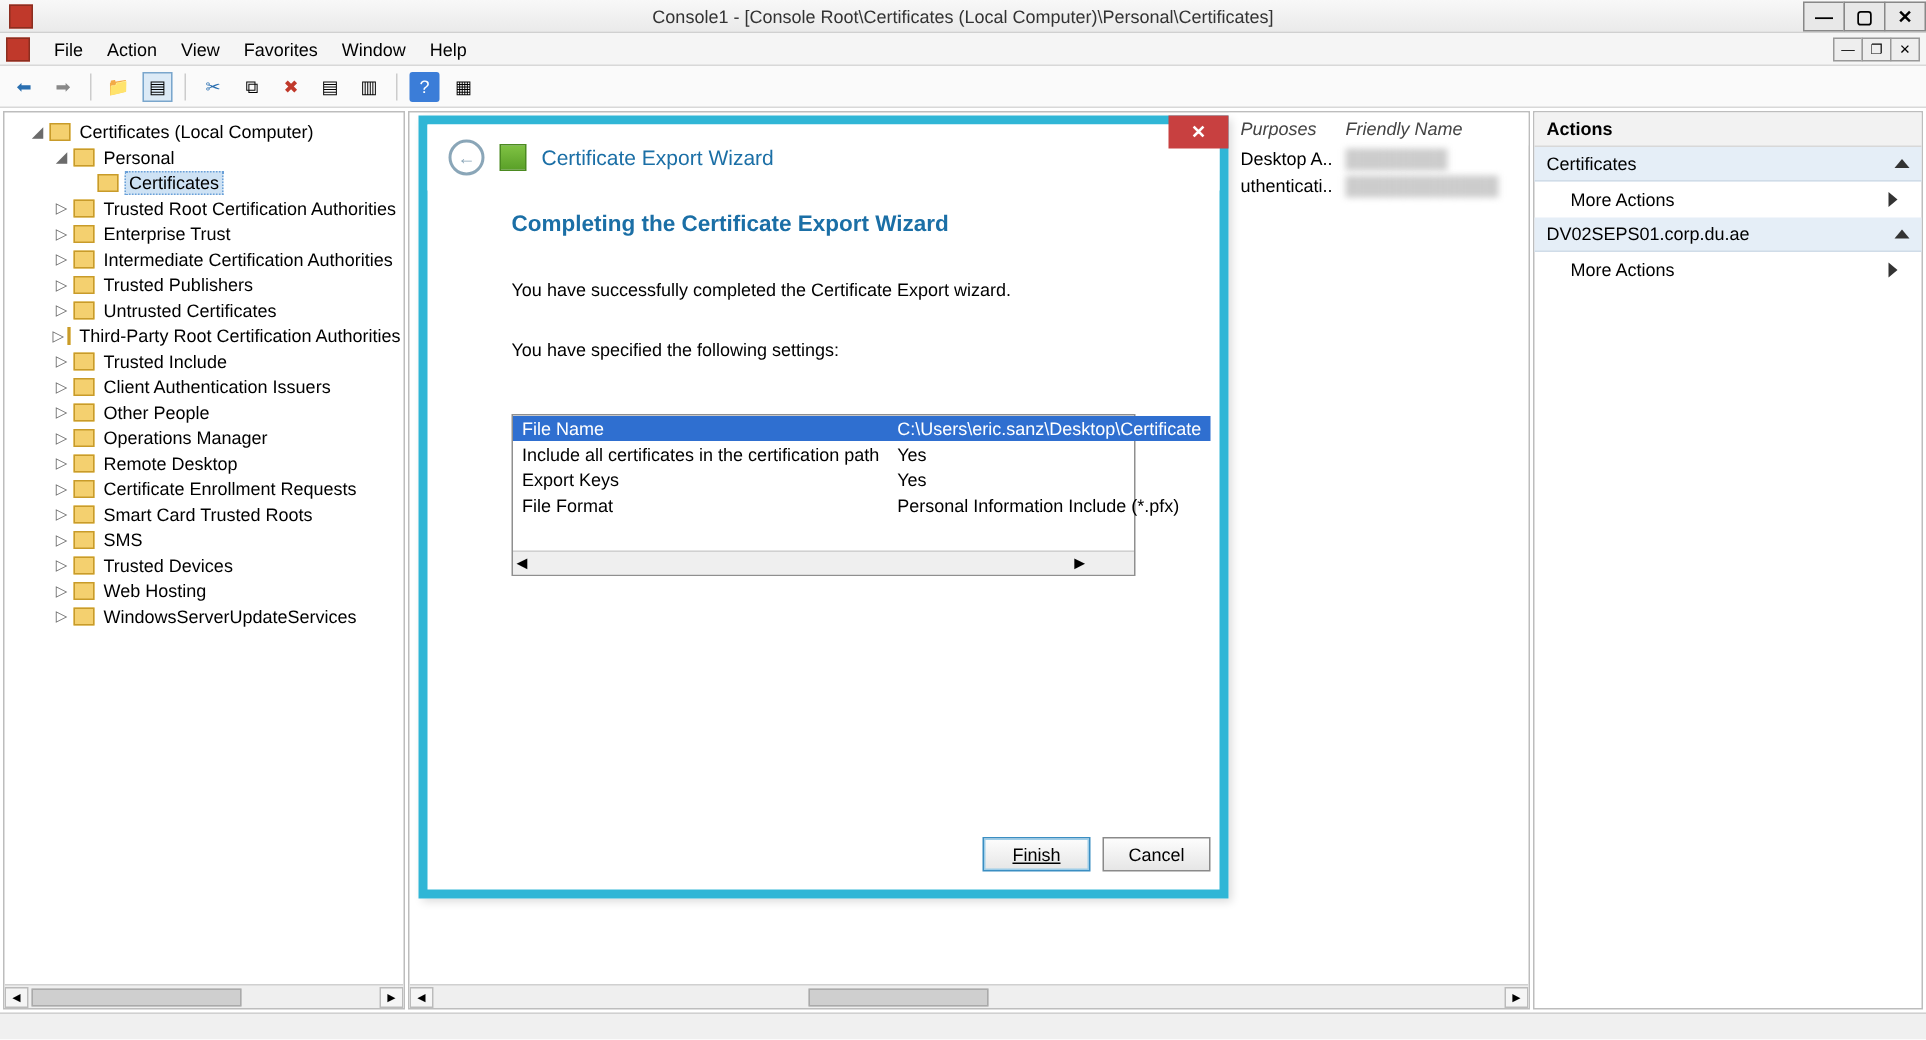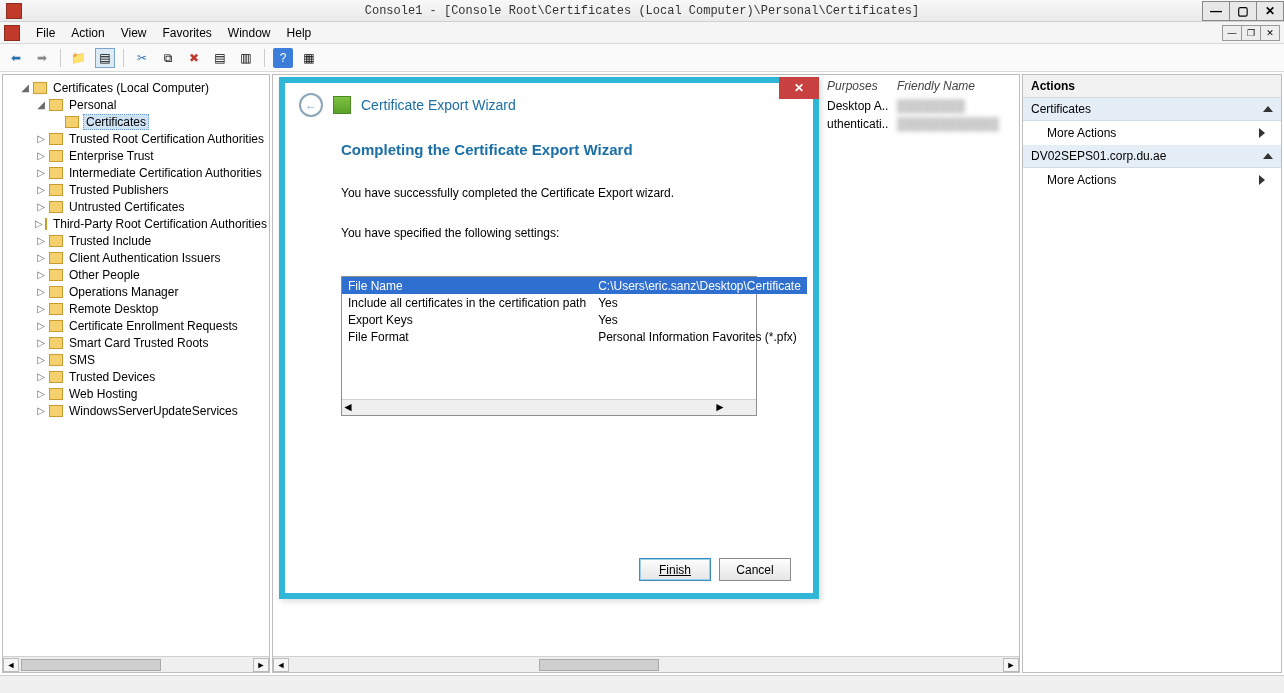--- a/index.html
+++ b/index.html
@@ -1,21 +1,21 @@
 <!DOCTYPE html>
 <html><head>
 <meta charset="utf-8">
 <style>
 * { box-sizing: border-box; font-family: "Segoe UI", Tahoma, sans-serif; font-size: 12px; }
 body { margin: 0; background: #fff; width: 1284px; height: 693px; overflow: hidden; position: relative; }
 
 
 .titlebar { height: 22px; background: linear-gradient(#f8f8f8,#eaeaea); border-bottom: 1px solid #d0d0d0; display: flex; align-items: center; position: relative; }
 .app-icon { width: 16px; height: 16px; margin-left: 6px; background: #c0392b; border: 1px solid #8b2e20; }
-.title-text { position: absolute; left: 0; right: 0; text-align: center; color: #333; font-family: Liberation Mono, monospace; }
+.title-text { position: absolute; left: 0; right: 0; text-align: center; color: #333; }
 .win-controls { margin-left: auto; display: flex; }
 .win-btn { width: 28px; height: 20px; border: 1px solid #888; background: #e8e8e8; display: flex; align-items: center; justify-content: center; margin-left: -1px; font-weight: bold; cursor: pointer; }
 
 
 .menubar { height: 22px; background: #f5f5f5; border-bottom: 1px solid #d8d8d8; display: flex; align-items: center; padding: 0 4px; position: relative; }
 .menubar .app-icon2 { width: 16px; height: 16px; background: #c0392b; border: 1px solid #8b2e20; margin-right: 8px; }
 .menu-item { padding: 3px 8px; cursor: pointer; }
 .mdi-controls { margin-left: auto; display: flex; }
 .mdi-btn { width: 20px; height: 16px; border: 1px solid #999; background: #eee; display: flex; align-items: center; justify-content: center; margin-left: -1px; font-size: 9px; cursor: pointer; }
 
@@ -52,27 +52,27 @@
 .wizard { position:absolute; left:6px; top:2px; width:540px; height:522px; border:6px solid #30b6d6; background:#fff; box-shadow: 2px 2px 6px rgba(0,0,0,0.15); }
 .wizard-close { position:absolute; top:-6px; right:-6px; width:40px; height:22px; background:#c84040; color:#fff; display:flex; align-items:center; justify-content:center; cursor:pointer; font-weight:bold; }
 .wizard-head { height:44px; display:flex; align-items:center; padding:0 14px; gap:10px; background:#fff; }
 .back-circle { width:24px; height:24px; border:2px solid #8aa6b8; border-radius:50%; display:flex; align-items:center; justify-content:center; color:#8aa6b8; cursor:pointer; }
 .wiz-icon { width:18px; height:18px; background:linear-gradient(#7fc243,#5aa028); border:1px solid #4b8a20; }
 .wiz-title { color:#1b6fa6; font-size:14px; }
 .wizard-body { padding: 14px 56px 0 56px; }
 .wiz-h1 { font-size:15px; color:#1b6fa6; font-weight:600; margin: 0 0 28px 0; }
 .wiz-text { margin: 0 0 26px 0; }
 .wiz-sub { margin: 0 0 4px 0; }
-.settings-box { border:1px solid #8f8f8f; height:140px; position:relative;margin-top:36px; }
+.settings-box { border:1px solid #8f8f8f; height:108px; position:relative;margin-top:36px; }
 .settings-table { width:100%; border-collapse:collapse; }
 .settings-table td { padding:1px 6px; height:17px; white-space:nowrap; overflow:hidden; }
 .settings-table tr.sel td { background:#2f6fd0; color:#fff; }
 .settings-table td:first-child { width:228px; }
 .settings-hscroll { position:absolute; bottom:0; left:0; right:0; height:16px; background:#efefef; border-top:1px solid #d0d0d0; display:flex; }
-.wizard-buttons { position:absolute; bottom:12px; right:22px; display:flex; gap:8px; }
+.wizard-buttons { position:absolute; bottom:12px; right:6px; display:flex; gap:8px; }
 .btn { min-width:72px; height:23px; border:1px solid #8a8a8a; background:linear-gradient(#fdfdfd,#e6e6e6); cursor:pointer; display:flex; align-items:center; justify-content:center; }
 .btn.primary { border:1px solid #3a8ec2; box-shadow: inset 0 0 0 1px #9ecde8; }
 
 
 .actions-panel { width:260px; border:1px solid #bdbdbd; margin:2px 2px 2px 0; background:#fff; }
 .actions-head { background:#f2f2f2; padding:4px 8px; font-weight:bold; border-bottom:1px solid #d8d8d8; }
 .actions-group-head { background:#e5eef7; padding:4px 8px; border-bottom:1px solid #d0dce8; display:flex; justify-content:space-between; align-items:center; cursor:pointer; }
 .actions-item { padding:5px 16px 5px 24px; display:flex; justify-content:space-between; align-items:center; cursor:pointer; }
 .tri-up { width:0; height:0; border-left:5px solid transparent; border-right:5px solid transparent; border-bottom:6px solid #333; }
 .tri-right { width:0; height:0; border-top:5px solid transparent; border-bottom:5px solid transparent; border-left:6px solid #333; }
@@ -278,21 +278,21 @@
             <tr>
               <td>Include all certificates in the certification path</td>
                   <td>Yes</td>
             </tr>
             <tr>
               <td>Export Keys</td>
                   <td>Yes</td>
             </tr>
             <tr>
               <td>File Format</td>
-                  <td>Personal Information Favorites (*.pfx)</td>
+                  <td>Personal Information Include (*.pfx)</td>
             </tr>
           </tbody>
             </table>
           <div class="settings-hscroll">
             <div class="arrow">◄</div>
             <div class="track">
                 <div class="thumb" style="left:2px; width:360px"></div>
               </div>
             <div class="arrow">►</div>
           </div>

